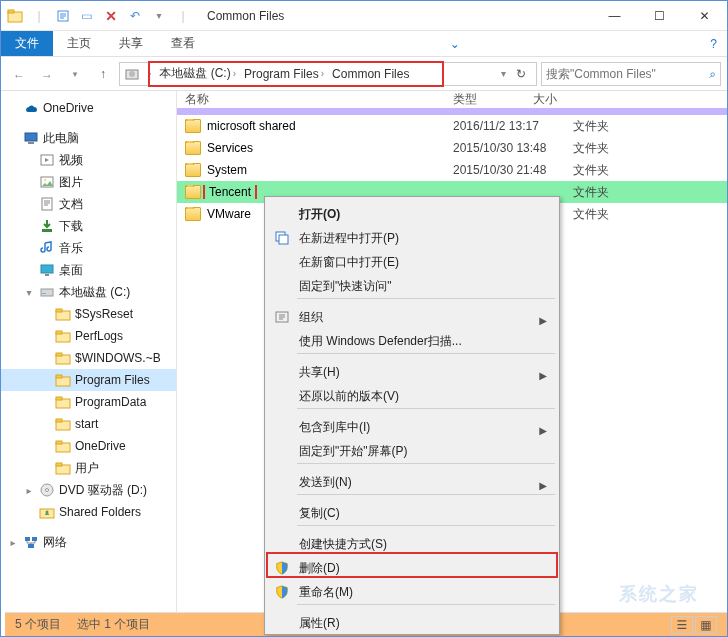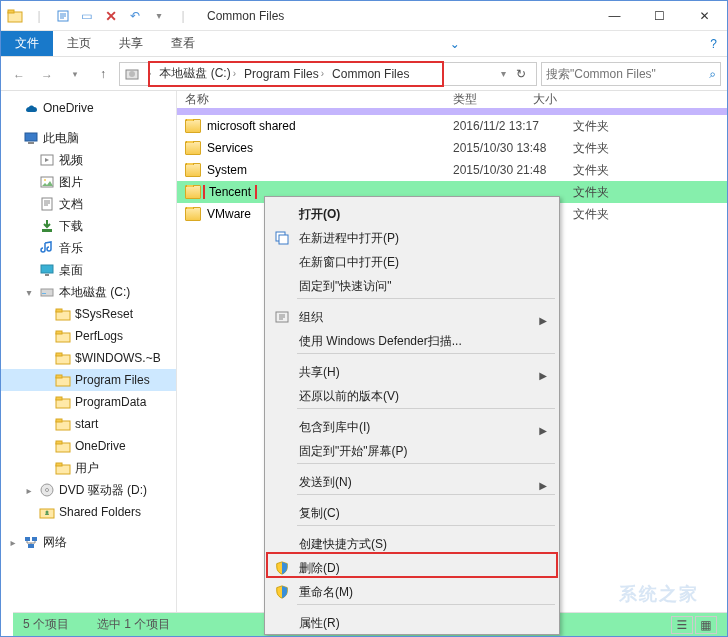--- a/index.html
+++ b/index.html
@@ -49,21 +49,21 @@
 .row { height: 22px; display: flex; align-items: center; }
 .row.selected { background: #86efac; }
 .row .cell { padding-left: 8px; white-space: nowrap; overflow:hidden; }
 .row .name { width: 268px; display:flex; align-items:center; gap:6px; }
 .row .date { width: 120px; color:#444; }
 .row .type { width: 80px; color:#444; }
 .row .foldericon { width:16px; height:14px; background: linear-gradient(#ffe9a8,#f7ca4d); border:1px solid #d9a822; border-radius:1px; position:relative; }
 .row .foldericon::before { content:""; position:absolute; top:-3px; left:0; width:6px; height:3px; background:#f7ca4d; border:1px solid #d9a822; border-bottom:none; border-radius:1px 1px 0 0; }
 .row.selected .name .redsel { border:2px solid #e03030; padding: 0 4px; margin-left:-4px; }
 
-.statusbar { height: 24px; border-top: 1px solid #e1e1e1; display: flex; align-items: center; padding: 0 10px; gap: 28px; color:#555; position:absolute; bottom:0; left:12px; right:0; background:#86efac; }
+.statusbar { height: 24px; border-top: 1px solid #e1e1e1; display: flex; align-items: center; padding: 0 10px; gap: 16px; color:#555; position:absolute; bottom:0; left:4px; right:0; background:#fdba74; }
 .statusbar .viewbtns { margin-left:auto; display:flex; gap:2px; }
 .statusbar .viewbtns span { width:22px; height:18px; border:1px solid #ccc; display:inline-flex; align-items:center; justify-content:center; }
 
 .ctxmenu { position: absolute; left: 263px; top: 195px; width: 296px; background: #f0f0f0; border: 1px solid #a0a0a0; box-shadow: 2px 2px 4px rgba(0,0,0,0.25); padding: 2px; z-index: 100; }
 .ctxmenu .mi { height: 24px; display: flex; align-items: flex-end; padding-left: 32px; position: relative; color:#222; }
 .ctxmenu .mi .ico { position:absolute; left:6px; width:18px; height:18px; display:flex; align-items:center; justify-content:center; }
 .ctxmenu .mi .arrow { margin-left:auto; margin-right:10px; font-size:10px; color:#555; }
 .ctxmenu .sep { height: 1px; background: #d0d0d0; margin: 3px 2px 3px 30px; }
 .ctxmenu .mi.hl { outline: 2px solid #e03030; outline-offset: -1px; }
 .shield { width:14px; height:14px; }

